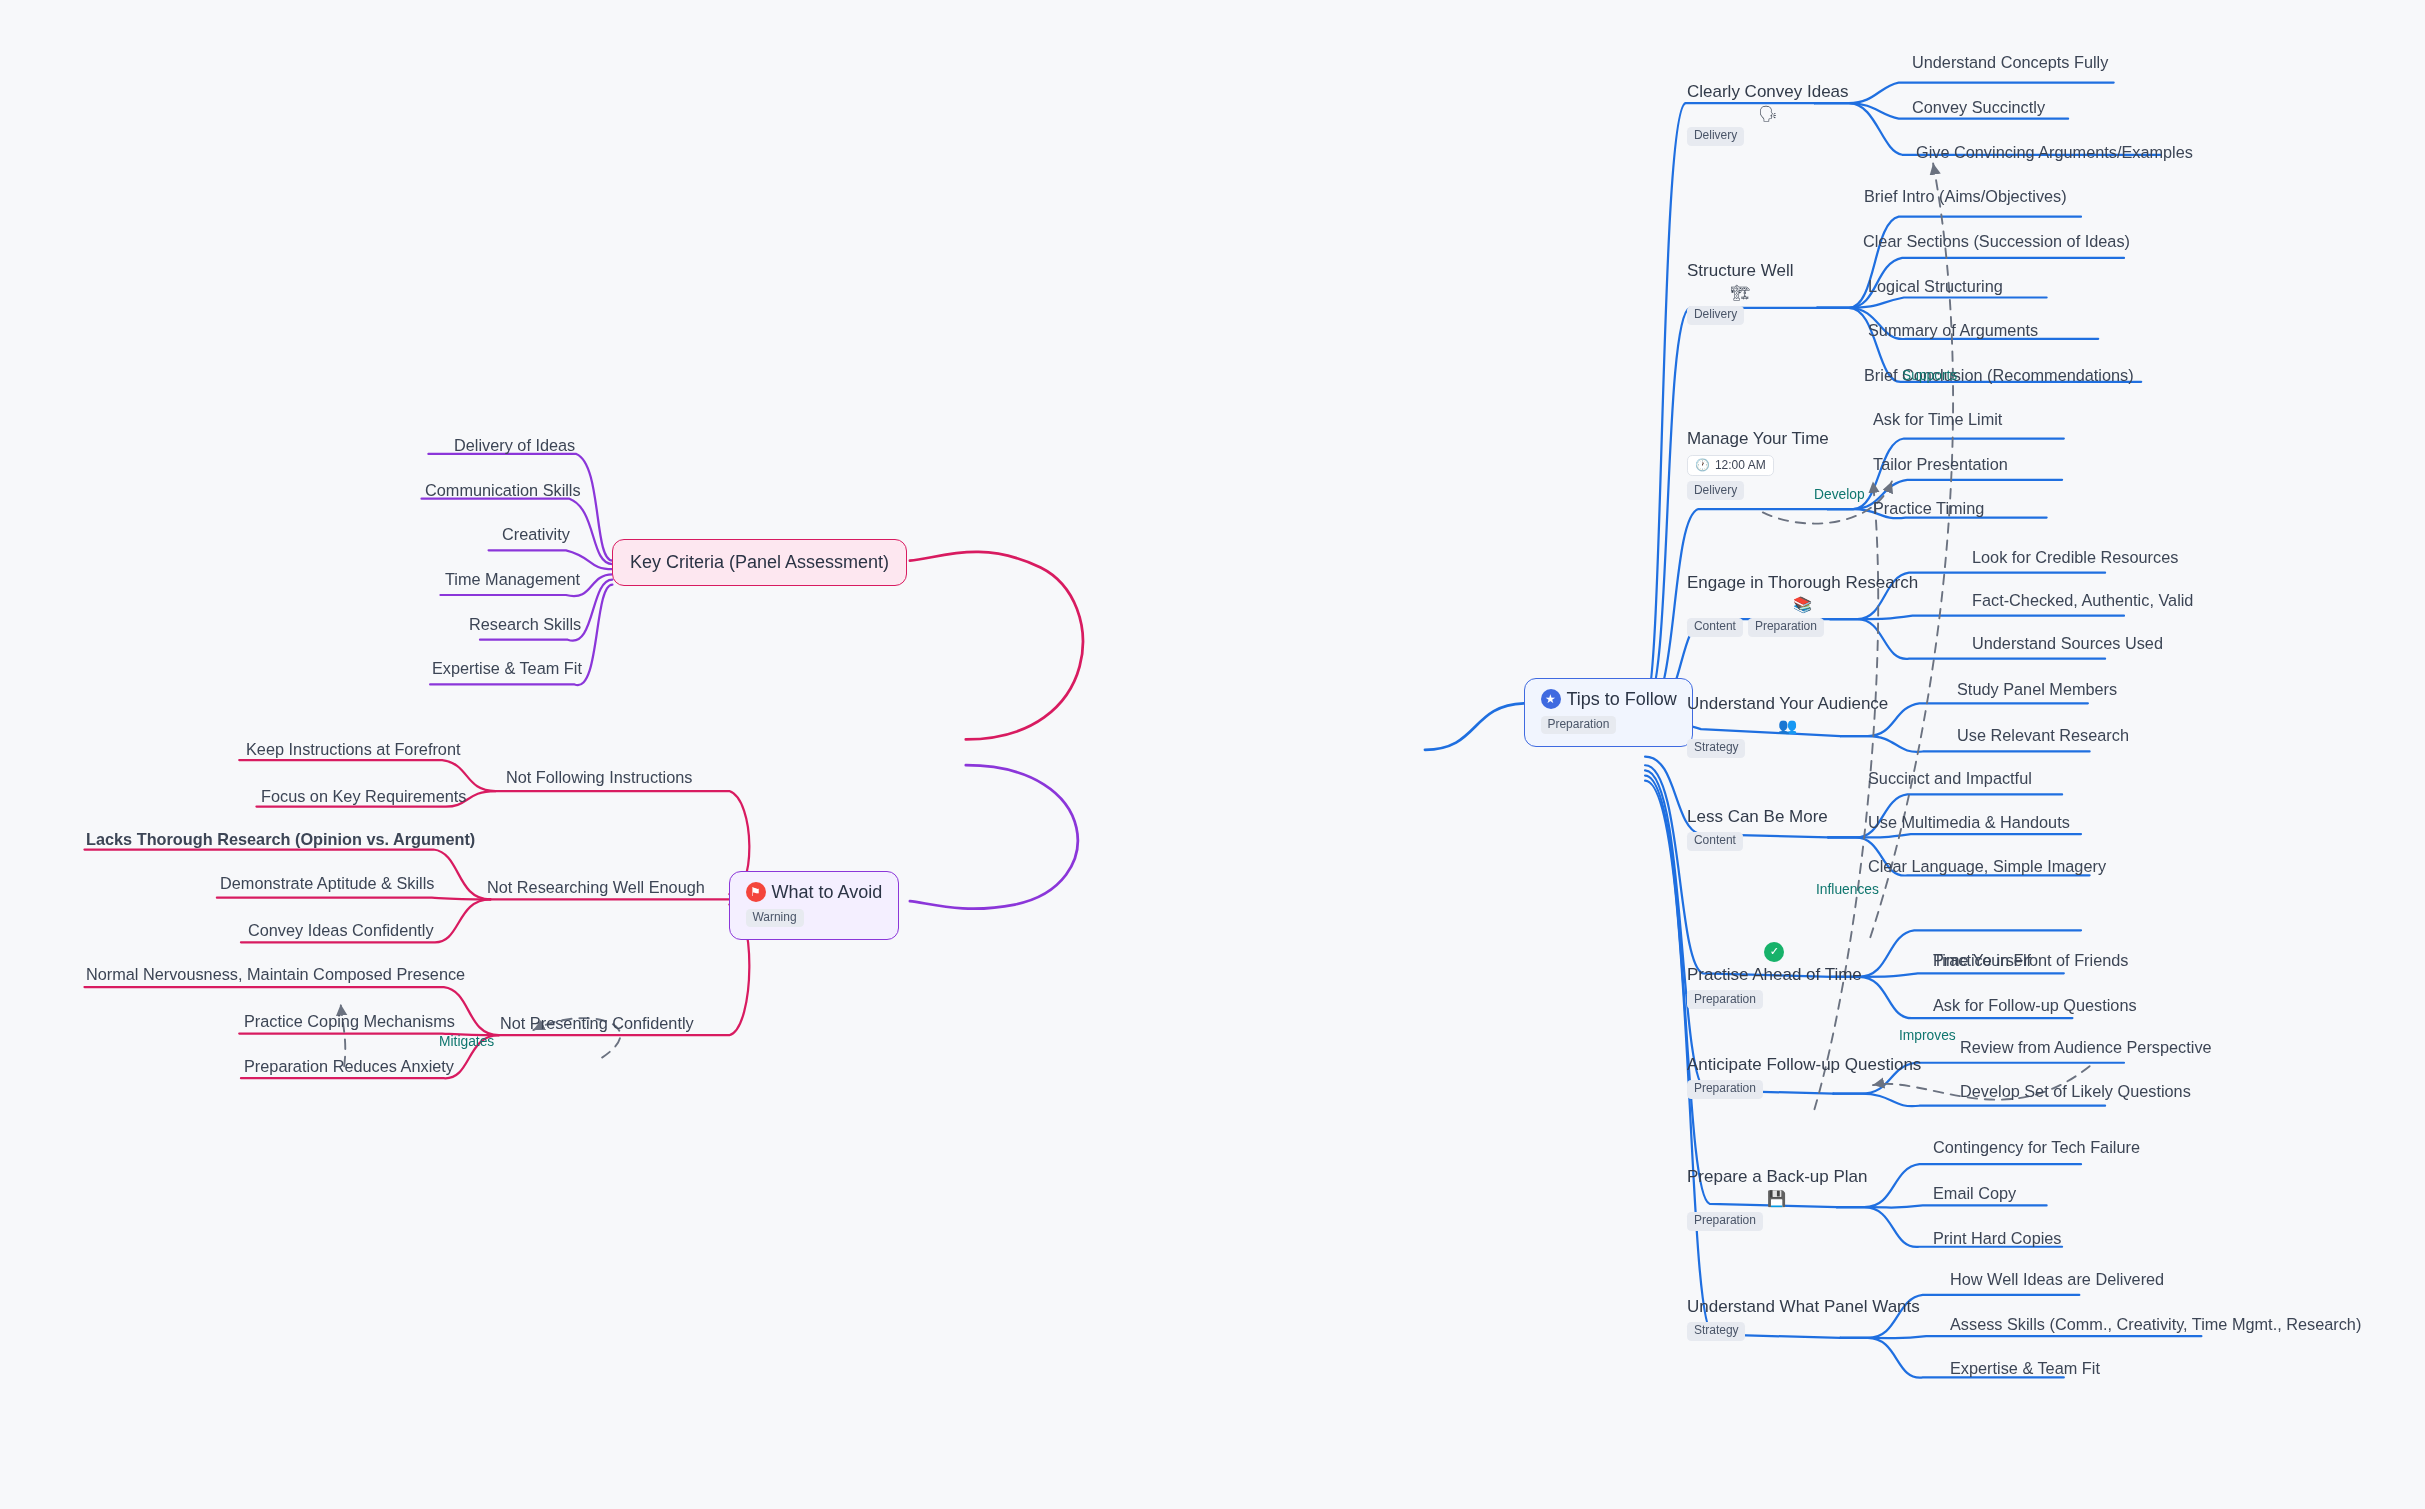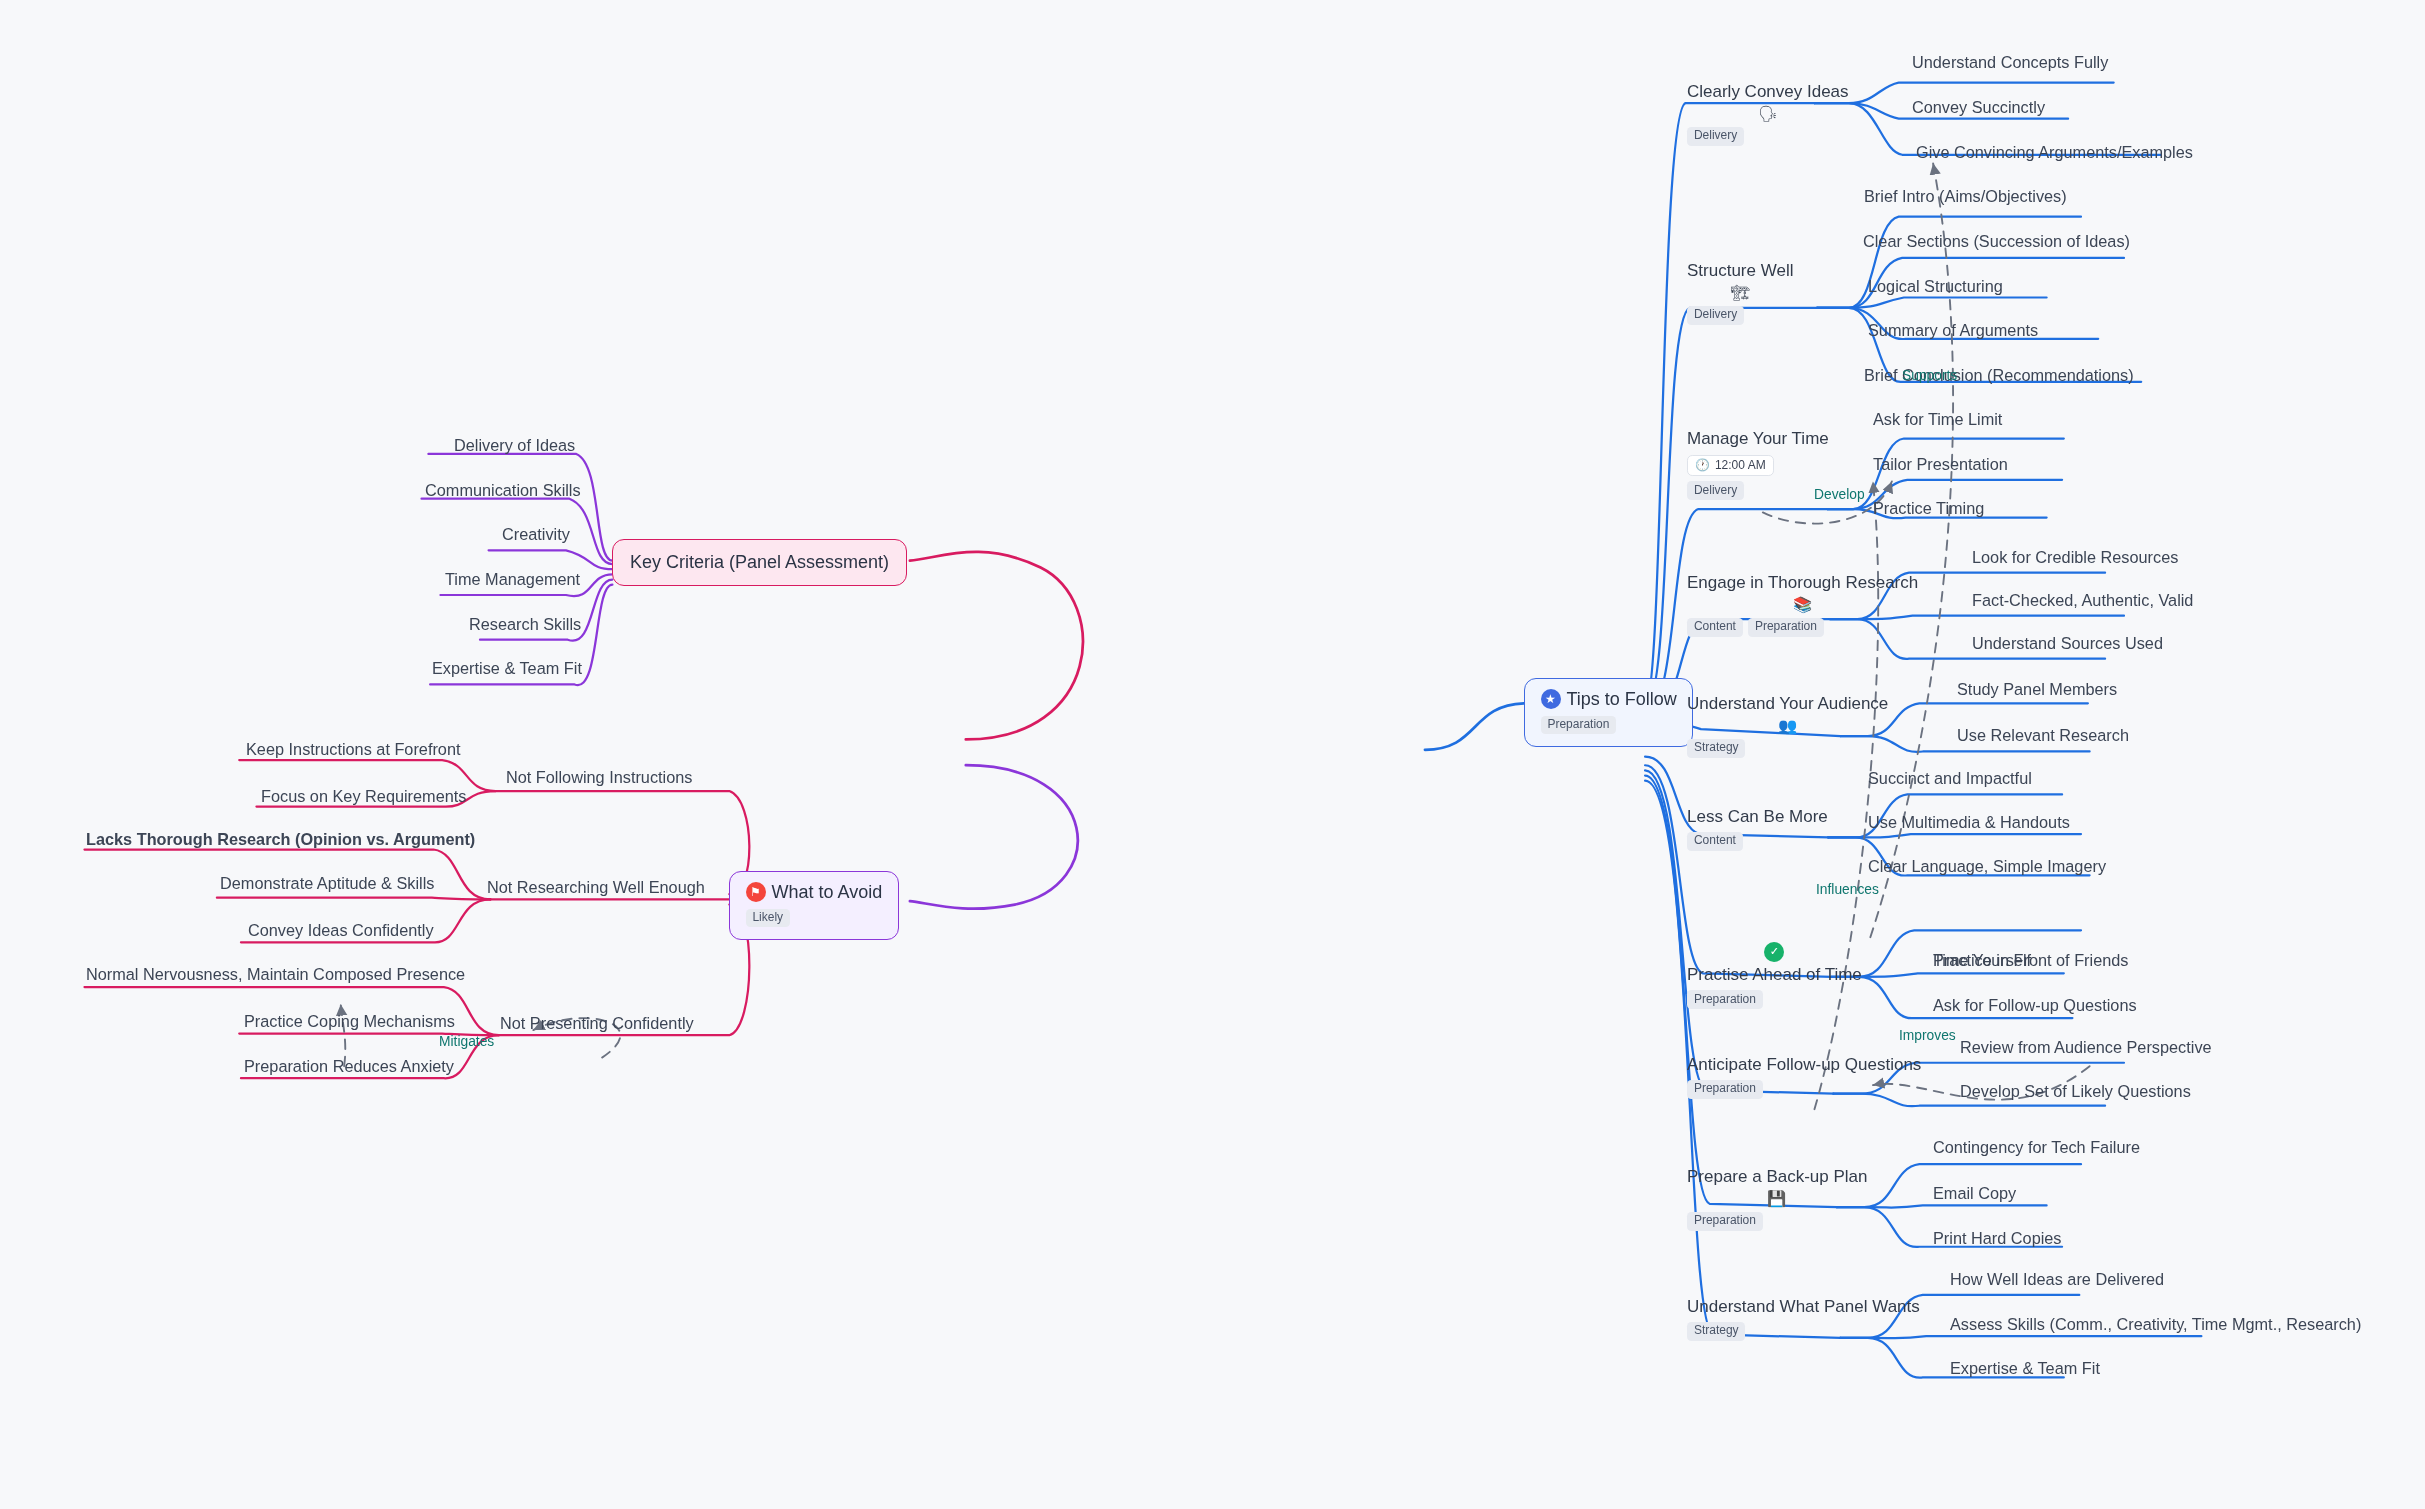--- a/index.html
+++ b/index.html
@@ -233,21 +233,21 @@
       <span>Key Criteria (Panel Assessment)</span>
     </div>
   </div>
 
   <div class="node branch-card" style="left:729px;top:871px;background:#f4efff;border-color:#8b36d9;">
     <div class="bc-title">
       <span class="badge badge-flag">⚑</span>
       <span>What to Avoid</span>
     </div>
     <div class="bc-tagrow">
-      <span class="tag">Likely</span>
+      <span class="tag">Warning</span>
     </div>
   </div>
 
   <div class="topic" style="left:1687px;top:83px;">
     <div class="ttl">
       <span>Clearly Convey Ideas</span>
       <span class="emoji">🗣</span>
     </div>
     <div class="tagrow">
         <span class="tag">Delivery</span>

